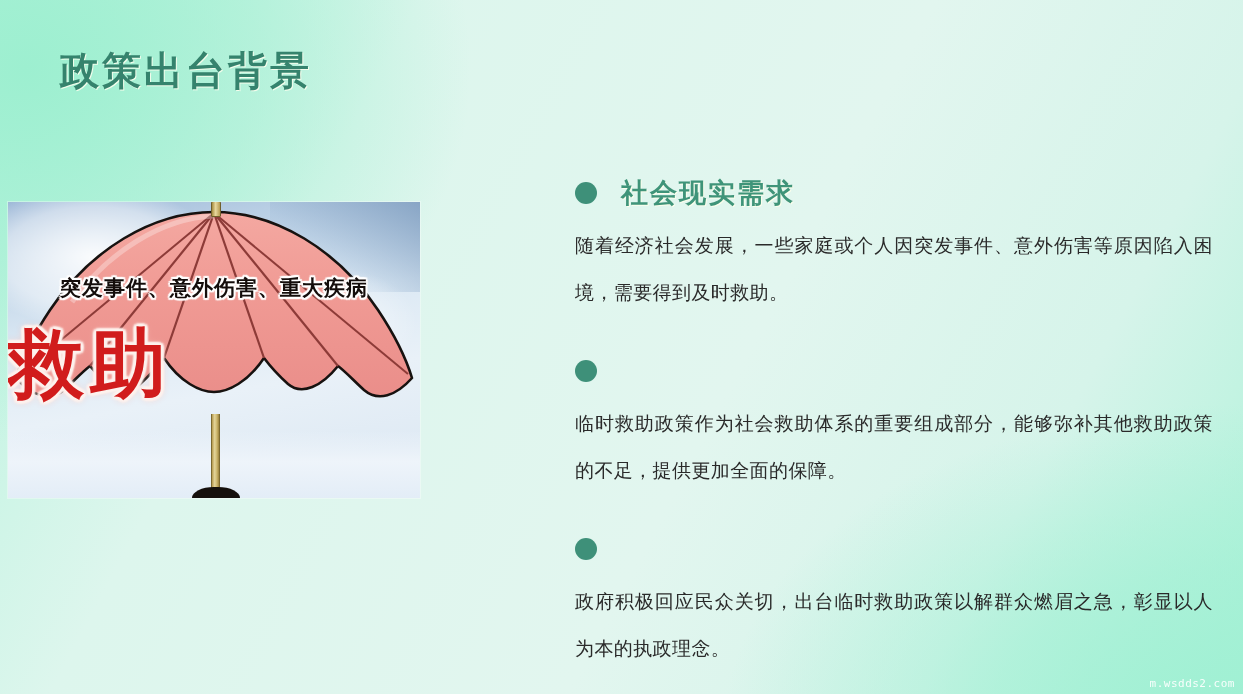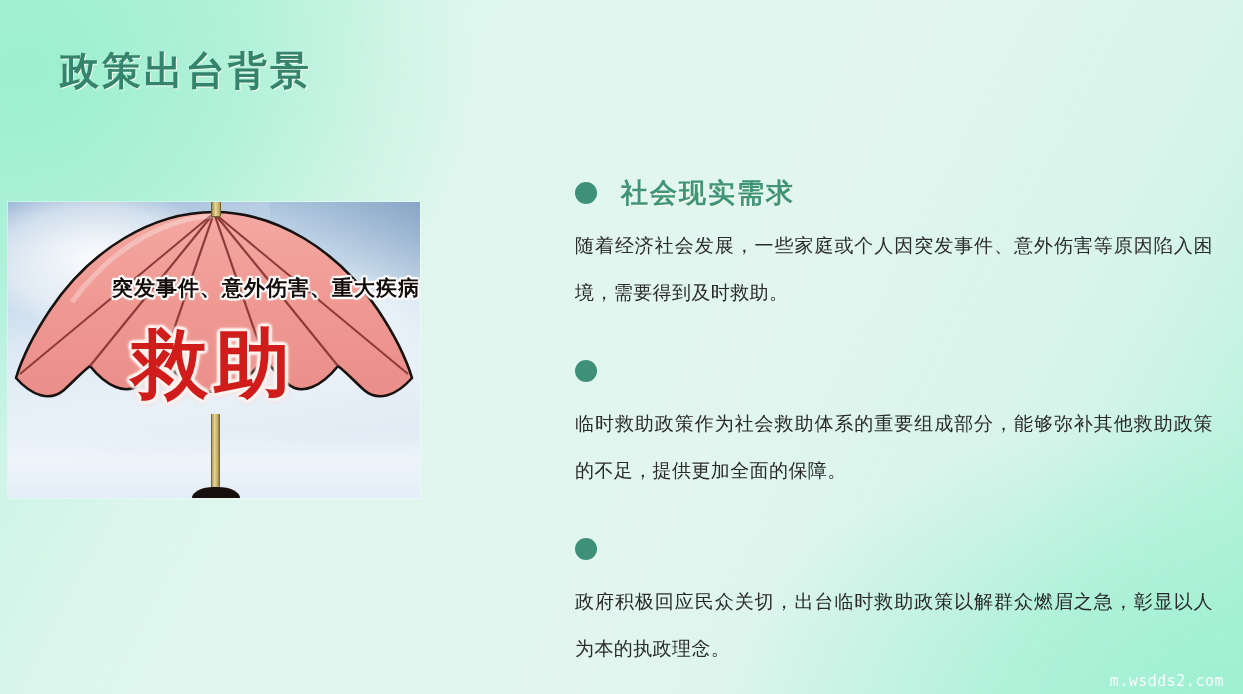--- a/index.html
+++ b/index.html
@@ -103,35 +103,34 @@
     background: linear-gradient(90deg, #a68c3e 0%, #e8d89e 45%, #b69b50 100%);
     border: 1px solid #70602c;
     border-radius: 3px 3px 1px 1px;
   }
 
   
   #illustration .umb-line1 {
     position: absolute;
     left: 0; top: 72px;
     width: 412px;
-    text-align: right;
+    text-align: center;
     font-size: 21px;
     font-weight: bold;
     letter-spacing: 1px;
     color: #140d0b;
     text-shadow:
        2px 0 1px #fff, -2px 0 1px #fff, 0 2px 1px #fff, 0 -2px 1px #fff,
        1.6px 1.6px 1px #fff, -1.6px 1.6px 1px #fff, 1.6px -1.6px 1px #fff, -1.6px -1.6px 1px #fff;
     white-space: nowrap;
   }
   #illustration .umb-line2 {
     position: absolute;
     left: 0; top: 118px;
     width: 412px;
-    text-align: center;
     font-size: 76px;
     line-height: 88px;
     font-weight: bold;
     letter-spacing: 6px;
     color: #d11c1c;
     text-shadow:
        3px 0 2px #fdf2ee, -3px 0 2px #fdf2ee, 0 3px 2px #fdf2ee, 0 -3px 2px #fdf2ee,
        2.4px 2.4px 2px #fdf2ee, -2.4px 2.4px 2px #fdf2ee, 2.4px -2.4px 2px #fdf2ee, -2.4px -2.4px 2px #fdf2ee,
        0 0 9px rgba(255,190,180,0.95);
     white-space: nowrap;
@@ -174,23 +173,23 @@
     line-height: 47px;
     color: #2a2a2a;
     letter-spacing: 0.4px;
     text-align: justify;
     padding-right: 6px;
   }
 
   
   #watermark {
     position: absolute;
-    right: 19px;
+    right: 8px;
     bottom: 4px;
-    font-size: 15px;
+    font-size: 11px;
     letter-spacing: 0.5px;
     color: rgba(255,255,255,0.92);
     font-family: "DejaVu Sans Mono", "Liberation Mono", monospace;
     white-space: nowrap;
     margin-top: 24px;
   }
 </style>
 </head>
 <body>
 

